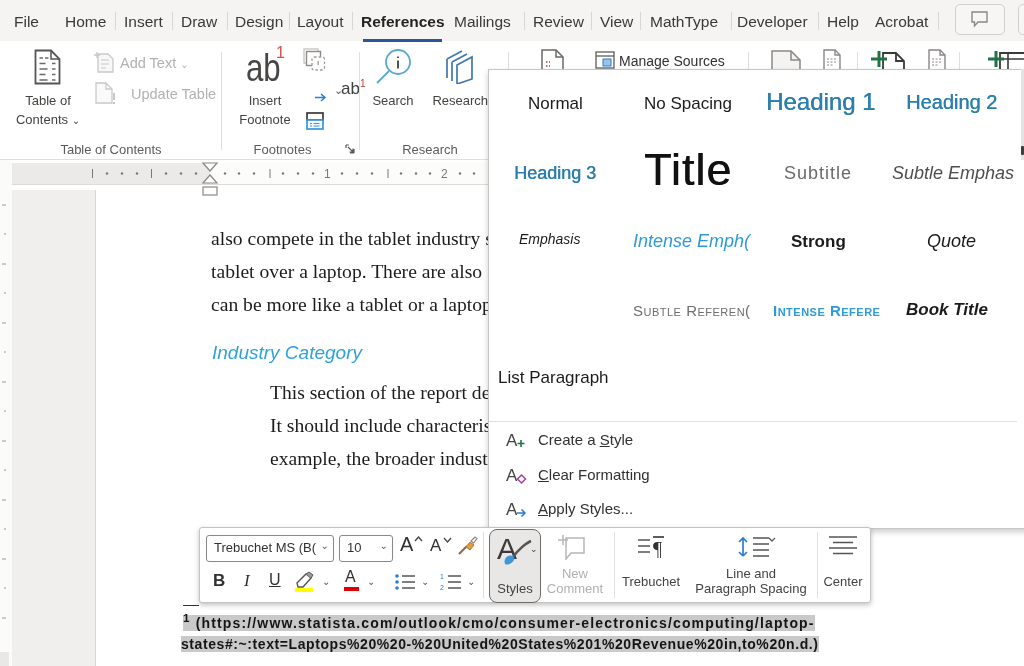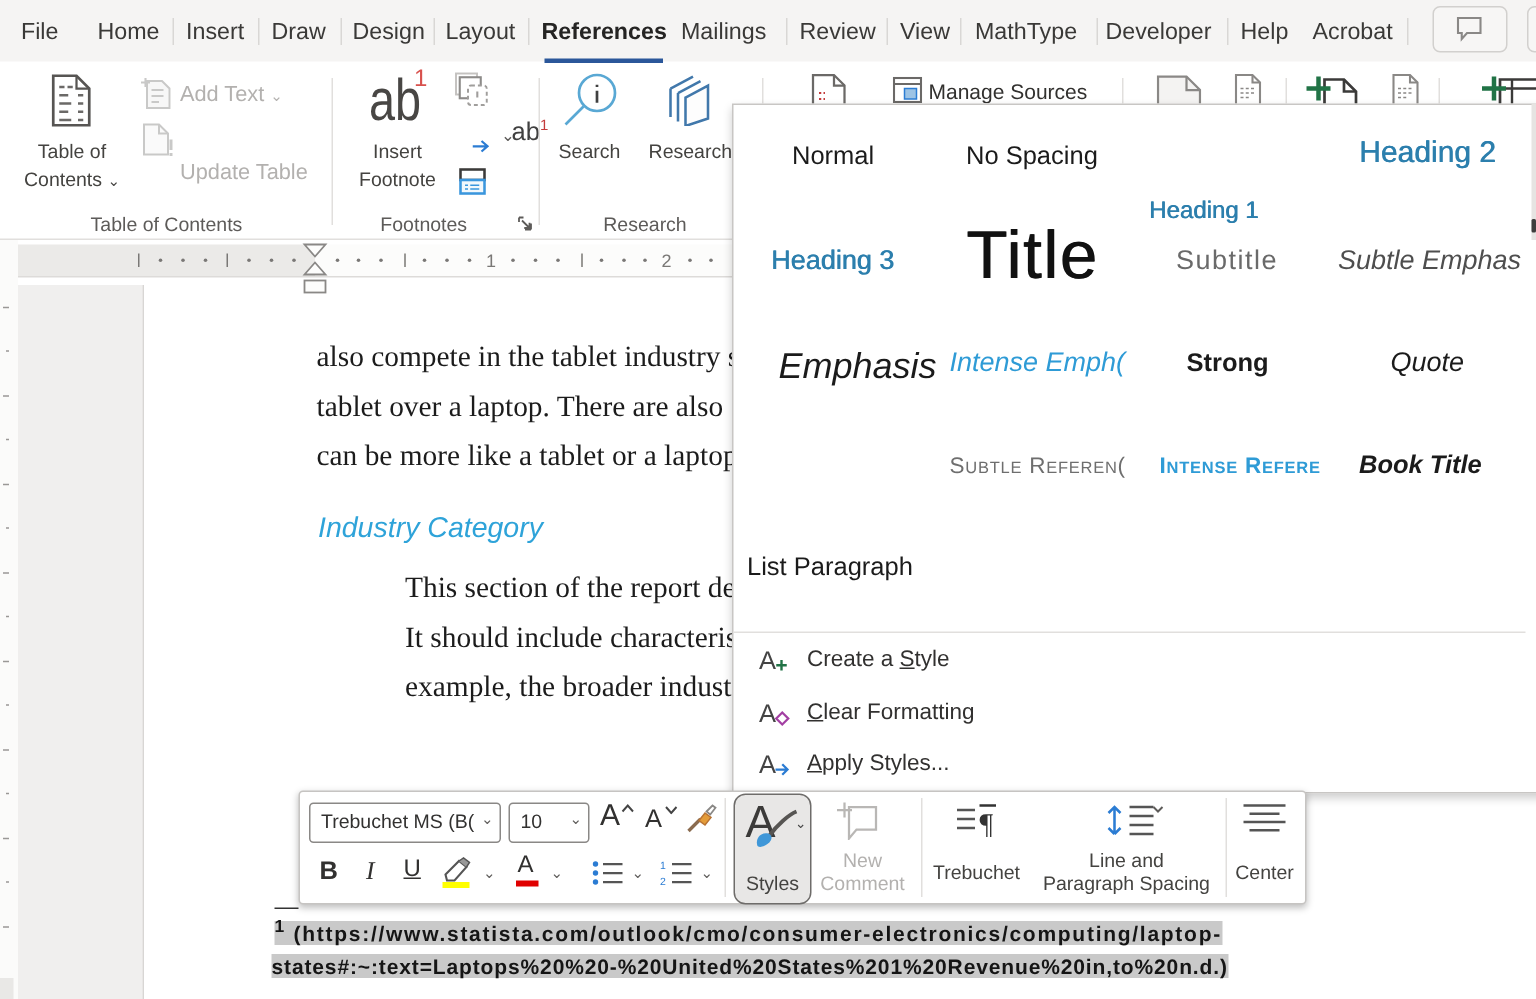--- a/index.html
+++ b/index.html
@@ -129,21 +129,21 @@
       <path d="M7 9 h8 M7 13 h8 M7 17 h5" stroke="#8a8886" stroke-width="1.2"></path>
       <path d="M3 1 v6 M0 4 h6" stroke="#8a8886" stroke-width="1.4"></path>
     </svg>
     <div class="dislabel" style="left:120px;top:11px;">Add Text <span style="font-size:10px;">⌄</span></div>
 
     <svg width="22" height="24" viewBox="0 0 22 24" style="position:absolute;left:94px;top:37px;opacity:.45;">
       <path d="M2 2 h10 l6 6 v14 h-16 z" fill="#f6f6f6" stroke="#8a8886" stroke-width="1.3"></path>
       <path d="M12 2 l0 6 l6 0" fill="none" stroke="#8a8886" stroke-width="1.3"></path>
       <path d="M20 12 v7 M20 21 v2" stroke="#8a8886" stroke-width="2"></path>
     </svg>
-    <div class="dislabel" style="left:120px;top:42px;margin-top:21px;">Update Table</div>
+    <div class="dislabel" style="left:131px;top:42px;">Update Table</div>
     <div class="gsep" style="left:221px;"></div>
 
     <div style="position:absolute;left:246px;top:4px;font-size:39px;line-height:39px;color:#484644;transform:scaleX(0.80);transform-origin:0 0;">ab</div>
     <div style="position:absolute;left:276px;top:0px;font-size:16px;color:#d8514d;">1</div>
     <div class="rlabel" style="left:210px;top:47px;width:110px;">Insert<br>Footnote</div>
     <div class="glabel" style="left:230px;width:105px;">Footnotes</div>
 
     <svg width="24" height="24" viewBox="0 0 24 24" style="position:absolute;left:303px;top:4px;">
       <rect x="1" y="1" width="14" height="14" fill="none" stroke="#c4c2c0" stroke-width="1.3"></rect>
       <rect x="3.5" y="3.5" width="14" height="14" fill="#fff" stroke="#8d8b89" stroke-width="1.4"></rect>
@@ -259,29 +259,29 @@
       </svg>
     </div>
 
     <div style="position:absolute;left:1018px;top:4px;width:14px;height:29px;border:1px solid #d2d0ce;border-radius:5px;background:#f7f6f5;"></div>
   </div>
 
   <div class="abs" id="panel">
 
     <div class="pitem" style="left:39px;top:24px;font-size:17px;color:#1b1b1b;">Normal</div>
     <div class="pitem" style="left:155px;top:24px;font-size:17px;color:#1b1b1b;">No Spacing</div>
-    <div class="pitem" style="left:277px;top:18px;font-size:16px;color:#2c7fad;text-shadow:0.4px 0 0 #2c7fad;margin-top:44px;">Heading 1</div>
+    <div class="pitem" style="left:277px;top:18px;font-size:24px;color:#2c7fad;text-shadow:0.4px 0 0 #2c7fad;">Heading 1</div>
     <div class="pitem" style="left:417px;top:21px;font-size:20px;color:#2c7fad;text-shadow:0.4px 0 0 #2c7fad;">Heading 2</div>
 
     <div class="pitem" style="left:25px;top:93px;font-size:18px;color:#2c7fad;text-shadow:0.4px 0 0 #2c7fad;">Heading 3</div>
     <div class="pitem" style="left:155px;top:74px;font-size:45px;letter-spacing:1px;color:#111;text-shadow:0.5px 0 0 #111;">Title</div>
     <div class="pitem" style="left:295px;top:93px;font-size:18px;color:#6a6a6a;letter-spacing:1px;">Subtitle</div>
     <div class="pitem" style="left:403px;top:93px;font-size:18px;font-style:italic;color:#4e4e4e;">Subtle Emphas</div>
 
-    <div class="pitem" style="left:30px;top:161px;font-size:24px;font-style:italic;color:#1b1b1b;">Emphasis</div>
+    <div class="pitem" style="left:30px;top:161px;font-size:14px;font-style:italic;color:#1b1b1b;">Emphasis</div>
     <div class="pitem" style="left:144px;top:161px;font-size:18px;font-style:italic;color:#2e9bd6;">Intense Emph​(</div>
     <div class="pitem" style="left:302px;top:162px;font-size:17px;font-weight:bold;color:#1b1b1b;">Strong</div>
     <div class="pitem" style="left:438px;top:161px;font-size:18px;font-style:italic;color:#1b1b1b;">Quote</div>
 
     <div class="pitem" style="left:144px;top:232px;font-size:15px;color:#6e6e6e;font-variant:small-caps;letter-spacing:.5px;">Subtle Referen​(</div>
     <div class="pitem" style="left:284px;top:232px;font-size:15px;font-weight:bold;color:#2e9bd6;font-variant:small-caps;letter-spacing:.5px;">Intense Refere</div>
     <div class="pitem" style="left:417px;top:230px;font-size:17px;font-weight:bold;font-style:italic;color:#1b1b1b;">Book Title</div>
 
     <div class="pitem" style="left:9px;top:298px;font-size:17px;color:#1b1b1b;">List Paragraph</div>
 

